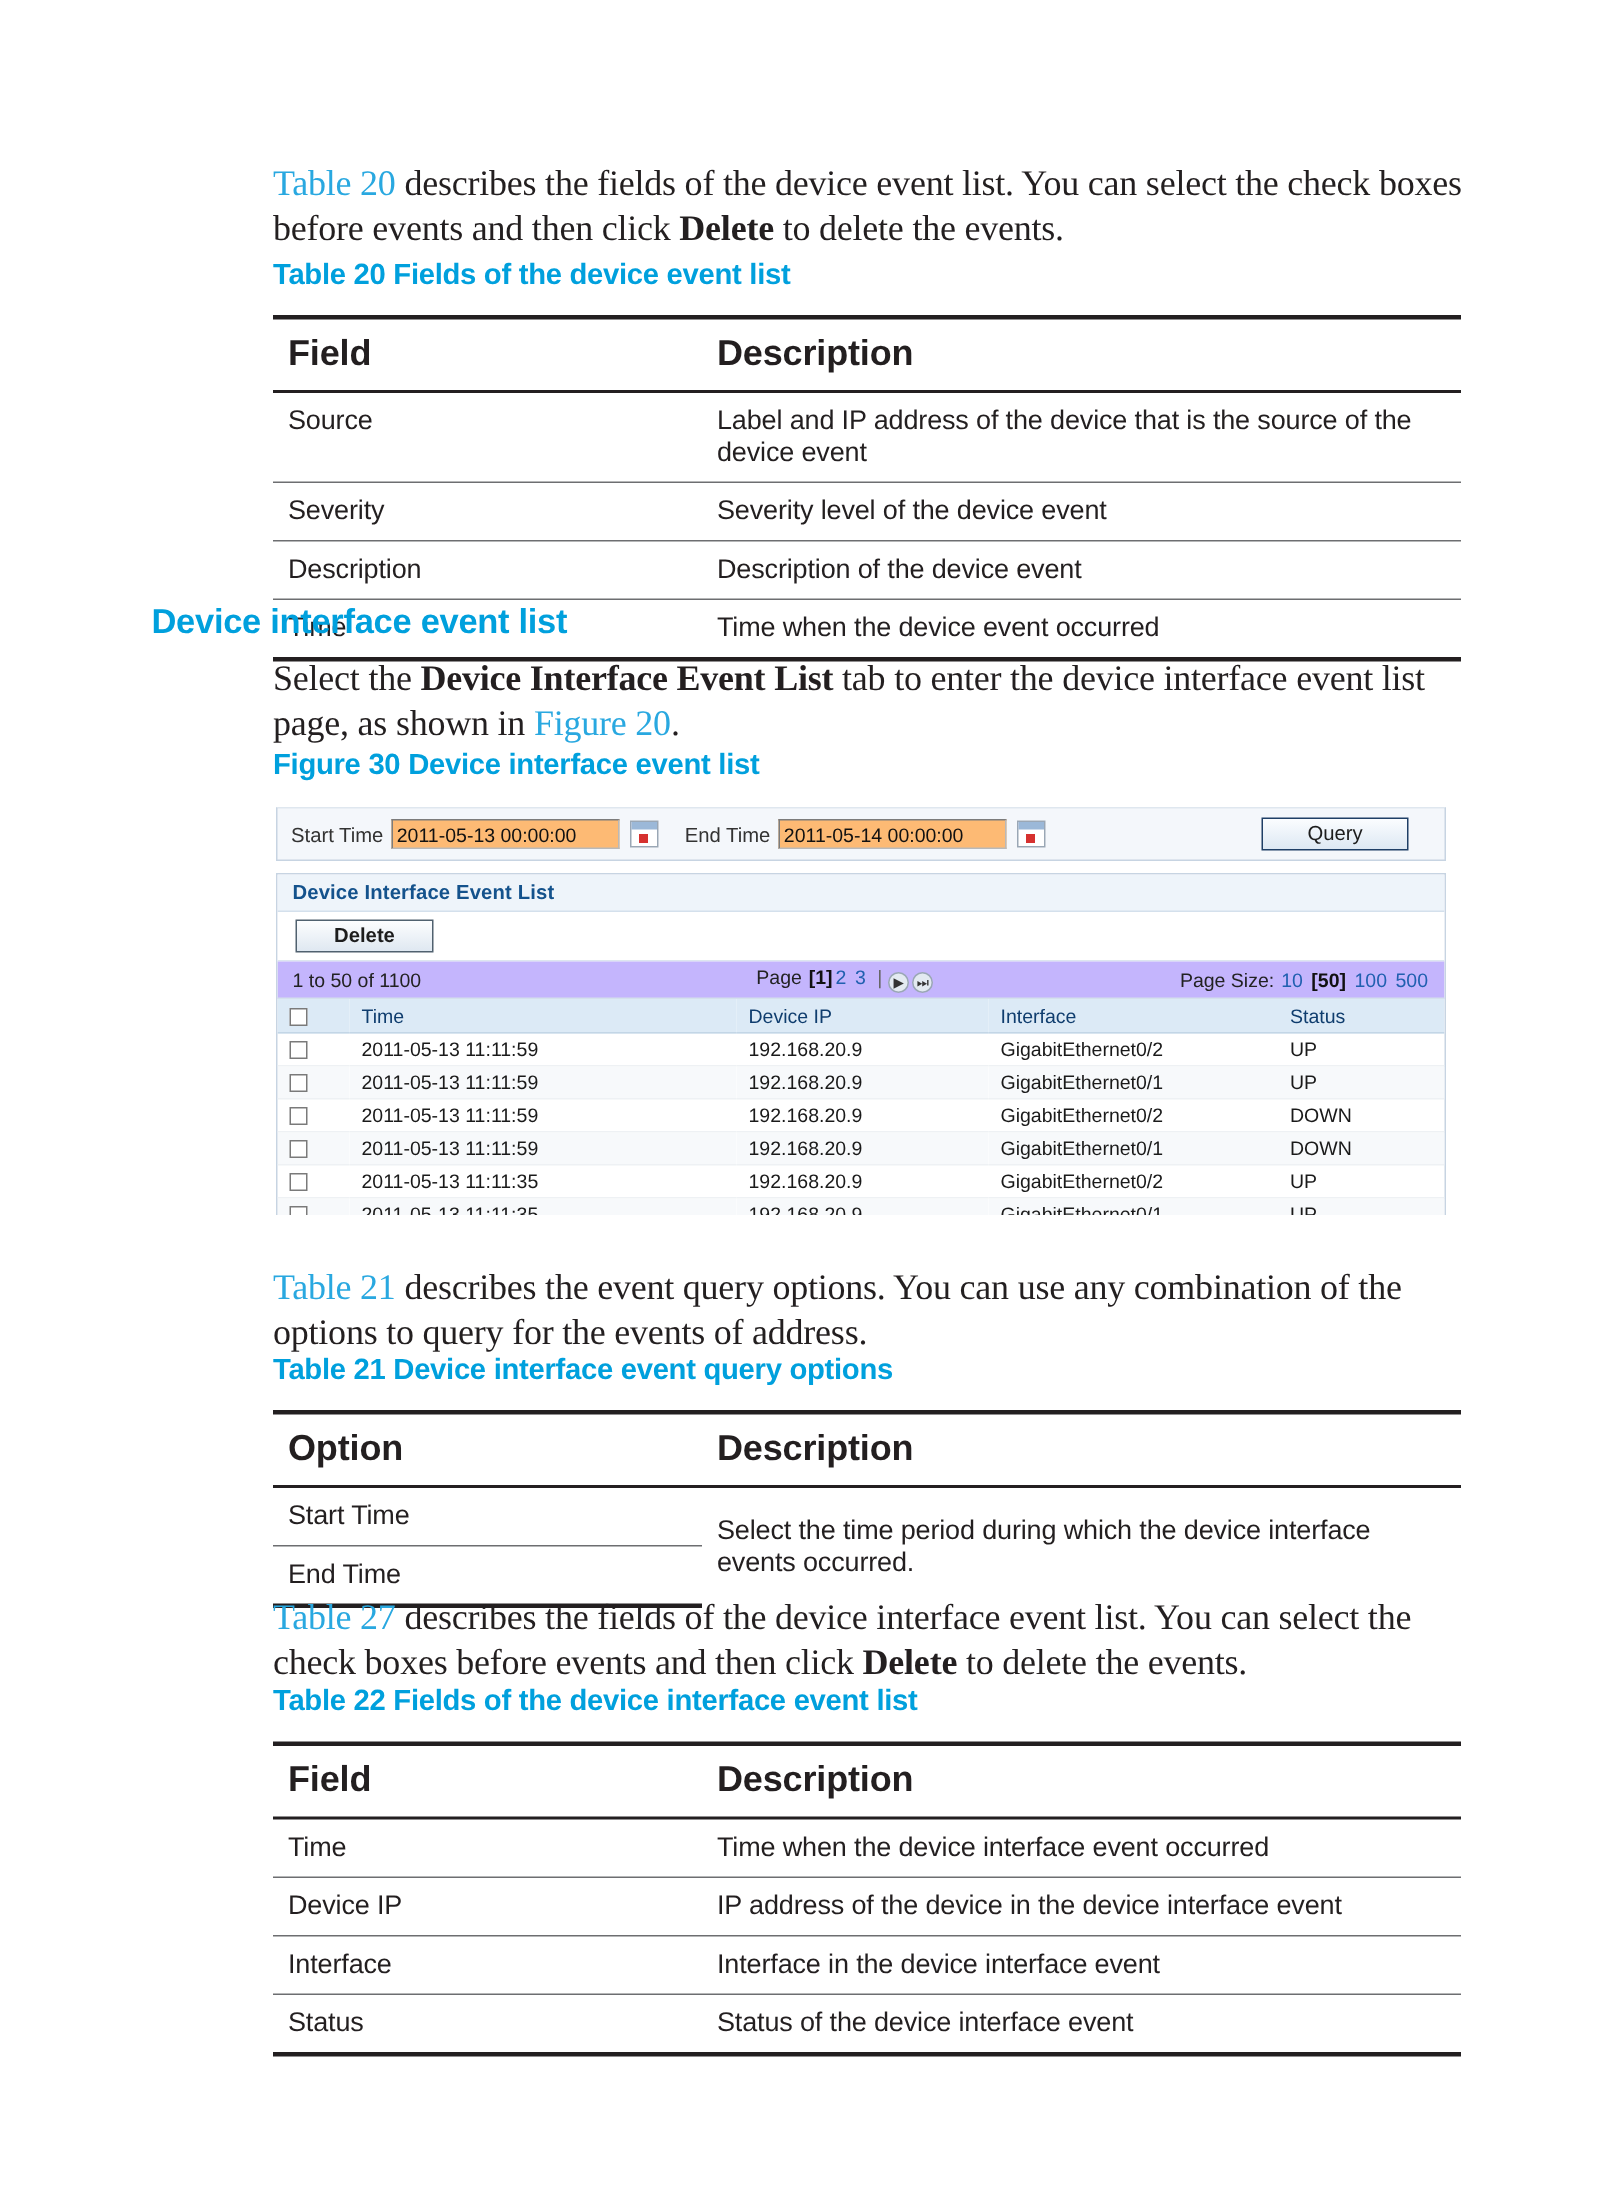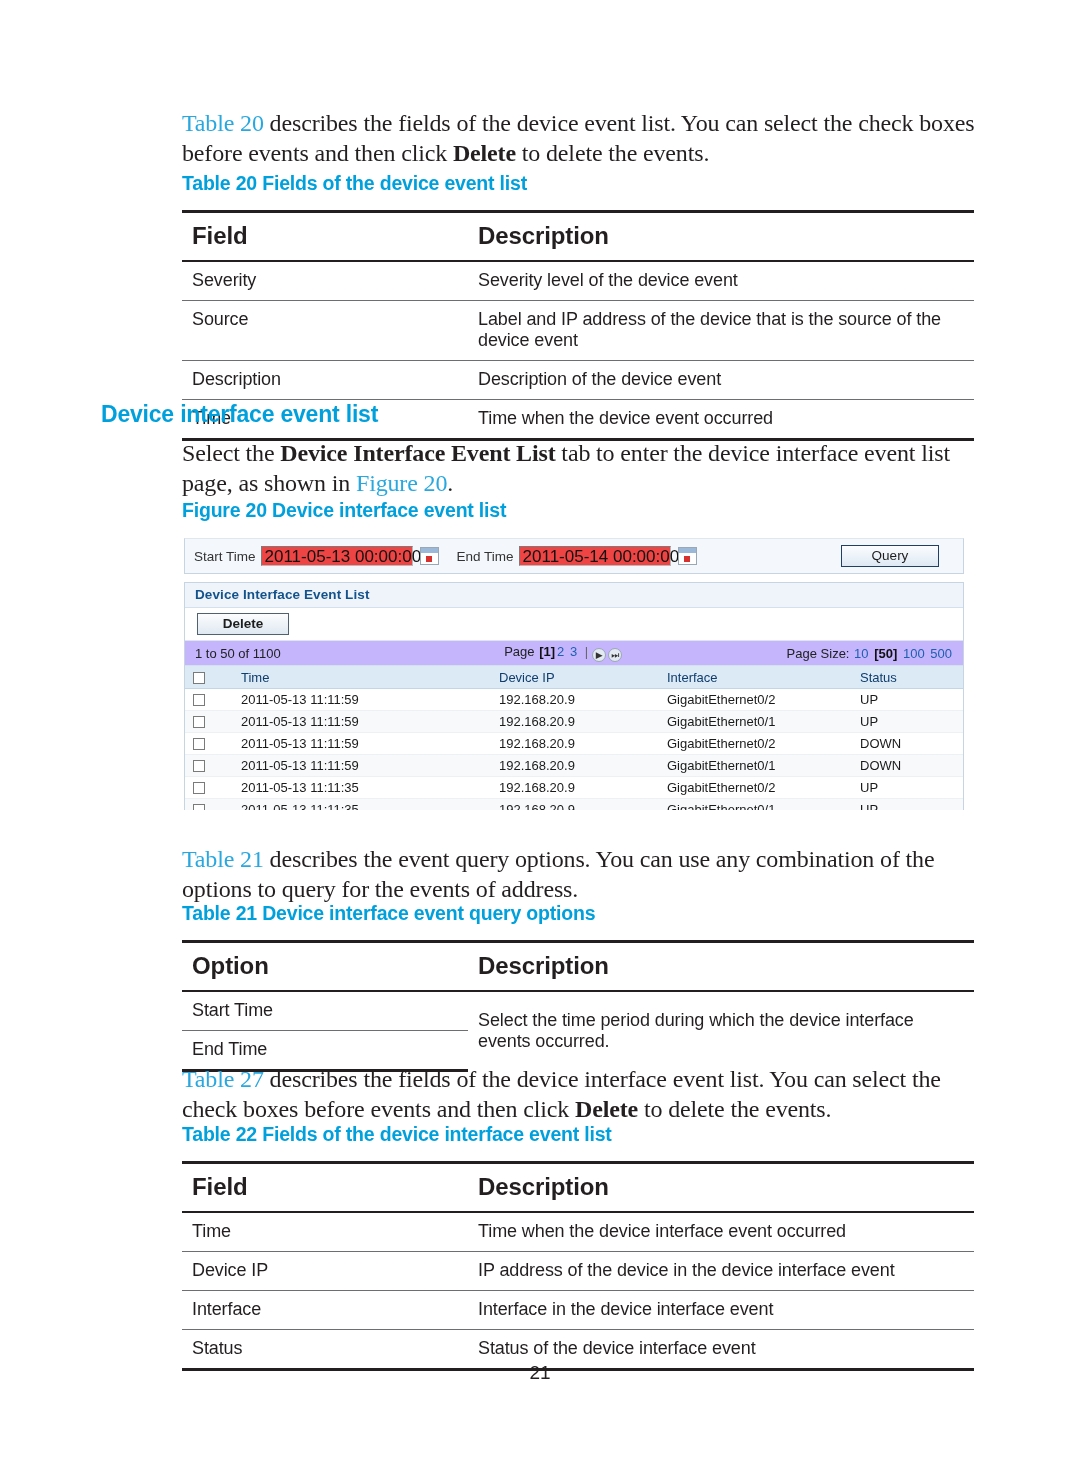--- a/index.html
+++ b/index.html
@@ -100,25 +100,25 @@
   .q-label {
     font-size: 13.5px;
     color: #333333;
     margin-right: 5px;
     white-space: nowrap;
   }
   .q-input {
     width: 152px;
     height: 20px;
     line-height: 20px;
-    background: #ef4444;
+    background: #fdba74;
     border: 1px solid #7c7c7c;
     border-right-color: #b9b9b9;
     border-bottom-color: #b9b9b9;
-    font-size: 17px;
+    font-size: 13px;
     color: #111111;
     padding: 0 3px;
     box-sizing: border-box;
     white-space: nowrap;
   }
   .cal-icon {
     width: 19px;
     height: 18px;
     margin-left: 7px;
     margin-right: 18px;
@@ -302,46 +302,46 @@
 
   <table class="doc-table" style="left:182px; top:210px; width:792px;">
     <thead>
       <tr class="rule-top">
         <th class="col-field">Field</th>
         <th>Description</th>
       </tr>
     </thead>
     <tbody>
       <tr>
+        <td>Source</td>
+        <td>Label and IP address of the device that is the source of the device event</td>
+      </tr>
+      <tr>
         <td>Severity</td>
         <td>Severity level of the device event</td>
-      </tr>
-      <tr>
-        <td>Source</td>
-        <td>Label and IP address of the device that is the source of the device event</td>
       </tr>
       <tr>
         <td>Description</td>
         <td>Description of the device event</td>
       </tr>
       <tr class="last">
         <td>Time</td>
         <td>Time when the device event occurred</td>
       </tr>
     </tbody>
   </table>
 
   <div class="blue-heading h2" style="left:101px; top:401px;">Device interface event list</div>
 
   <div class="body-text" style="left:182px; top:438px; width:800px;">
     <span>Select the </span><b>Device Interface Event List</b><span> tab to enter the device interface event list page, as shown in </span><span class="xref">Figure</span>
     <span class="xref">20</span><span>.</span>
   </div>
 
-  <div class="blue-heading caption" style="left:182px; top:499px;">Figure 20 Device interface event list</div>
+  <div class="blue-heading caption" style="left:182px; top:499px;">Figure 30 Device interface event list</div>
 
   <div class="figure">
 
     <div class="fig-querybar">
       <div class="inner">
         <span class="q-label">Start Time</span>
         <span class="q-input">2011-05-13 00:00:00</span>
         <span class="cal-icon"></span>
         <span class="q-label">End Time</span>
         <span class="q-input">2011-05-14 00:00:00</span>
@@ -488,15 +488,14 @@
         <td>Interface</td>
         <td>Interface in the device interface event</td>
       </tr>
       <tr class="last">
         <td>Status</td>
         <td>Status of the device interface event</td>
       </tr>
     </tbody>
   </table>
 
-  <div class="page-number">21</div>
 
 </div>
 
 </body></html>

